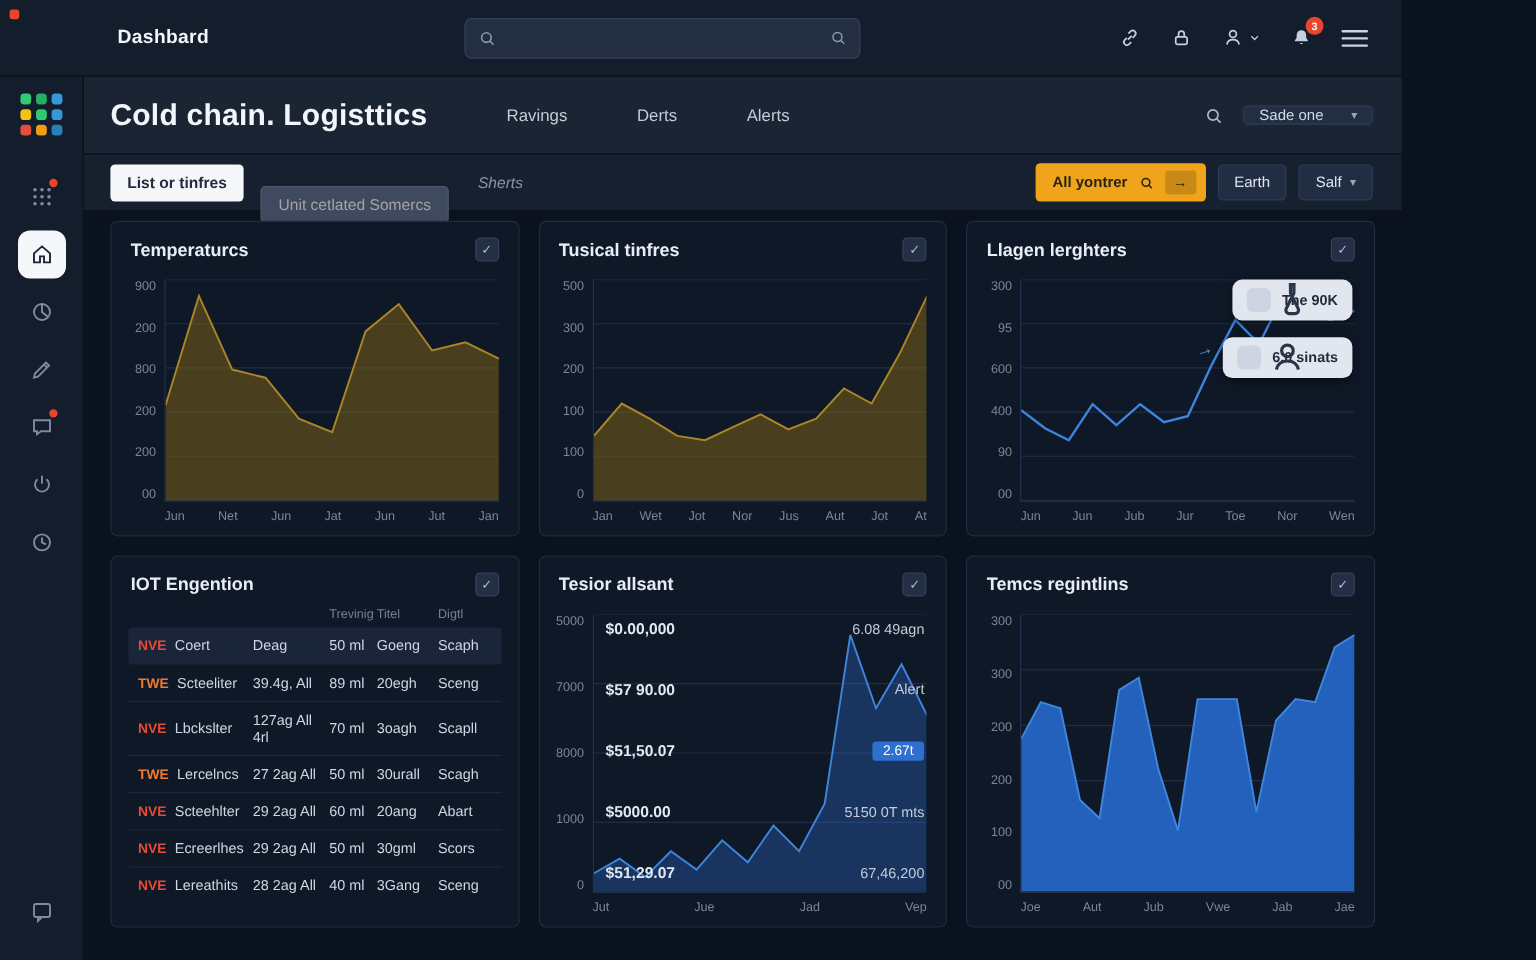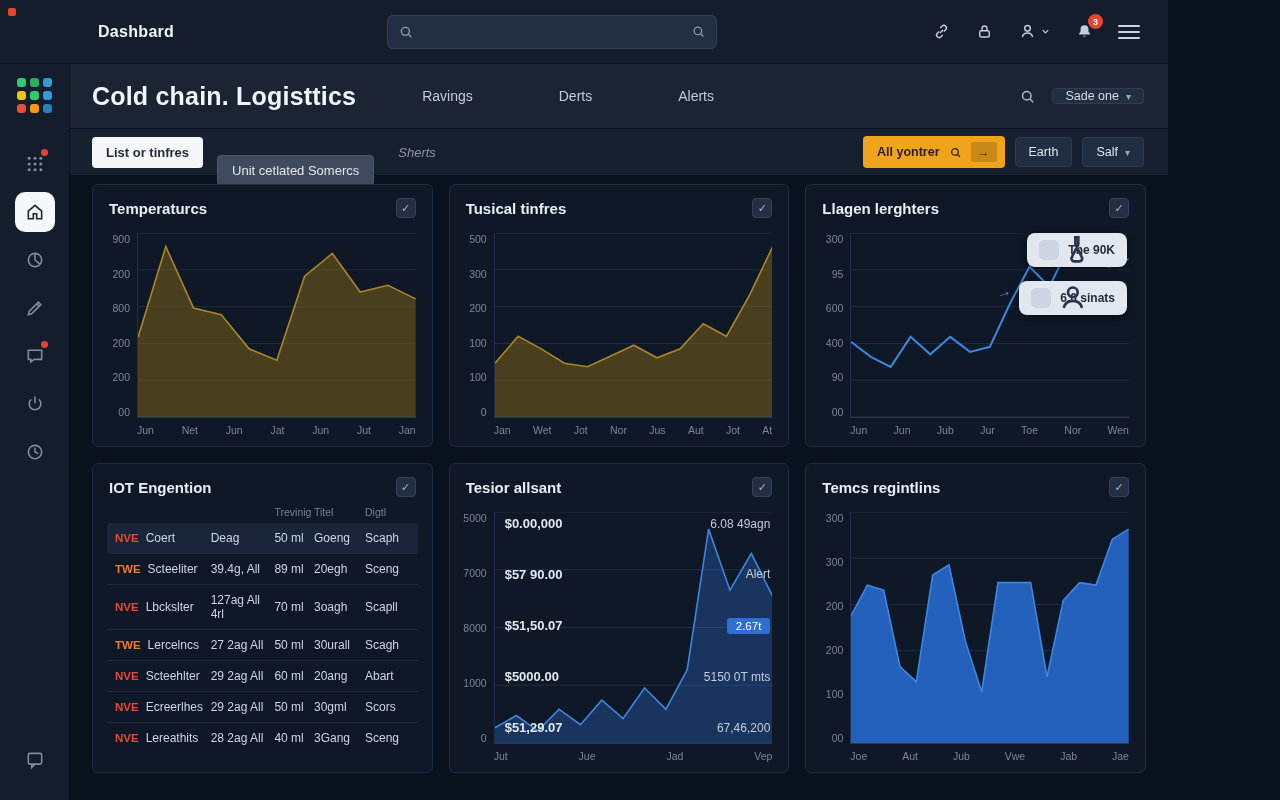--- a/index.html
+++ b/index.html
@@ -34,33 +34,33 @@
     display:grid; place-items:center; position:relative; cursor:pointer; border-radius:10px; }
   .side-btn.active { background:#f5f7fa; color:#1b2534; }
   .side-btn .dot { position:absolute; top:5px; right:7px; width:7px; height:7px; border-radius:50%; background:#e8452f; }
   .side-btn.bottom { margin-top:auto; }
 
   .main { flex:1; display:flex; flex-direction:column; min-width:0; }
 
   
   .header2 { height:64px; background:#1a2433; display:flex; align-items:center; padding:0 24px 0 22px; flex:0 0 auto; }
   .h2-title { font-size:25px; font-weight:700; color:#f2f5fa; letter-spacing:.2px; margin-right:66px; white-space:nowrap; }
-  .mainnav { display:flex; gap:86px; font-size:14px; color:#c2cbd9; }
+  .mainnav { display:flex; gap:58px; font-size:14px; color:#c2cbd9; }
   .mainnav a { cursor:pointer; }
   .hdr-right { margin-left:auto; display:flex; align-items:center; gap:16px; color:#aeb9cb; }
   .acct { background:#222e42; border:1px solid #2f3d55; border-radius:4px; color:#d3dbe7;
-    font-size:12.5px; padding:0 12px; cursor:pointer; display:flex; align-items:center; gap:7px; }
+    font-size:12.5px; padding:0 12px; cursor:pointer; display:flex; align-items:center; gap:23px; }
   .caret { font-size:10px; color:#9aa6ba; }
 
   
   .filterbar { height:48px; background:#16202f; border-top:1px solid #0b1120; border-bottom:1px solid #0a0f1a;
     display:flex; align-items:center; gap:14px; padding:0 24px 0 22px; flex:0 0 auto; }
   .btn-white { background:#f6f7f9; color:#222c3d; border:none; border-radius:4px; font-size:13px;
     font-weight:600; padding:8px 14px; cursor:pointer; }
-  .btn-disabled { background:#3f4a5f; color:#e5e5e5; border:1px solid #4c586e; border-radius:4px;
+  .btn-disabled { background:#3f4a5f; color:#a3a3a3; border:1px solid #4c586e; border-radius:4px;
     font-size:13px; padding:7px 14px; cursor:default;margin-top:37px; }
   .tab-muted { color:#8b95a8; font-size:13px; margin-left:10px; cursor:pointer;font-style:italic; }
   .fright { margin-left:auto; display:flex; align-items:center; gap:10px; }
   .btn-yellow { background:#f0a41c; color:#2b2310; border:none; border-radius:4px; font-size:12.5px;
     font-weight:700; padding:6px 8px 6px 14px; cursor:pointer; display:flex; align-items:center; gap:9px; }
   .btn-yellow .ychip { background:rgba(0,0,0,.16); border-radius:3px; padding:3px 7px; font-size:12px; }
   .btn-dark { background:#212d42; border:1px solid #2e3c55; color:#dfe5ee; border-radius:4px;
     font-size:12.5px; padding:7px 13px; cursor:pointer; display:flex; align-items:center; gap:7px; }
 
   

